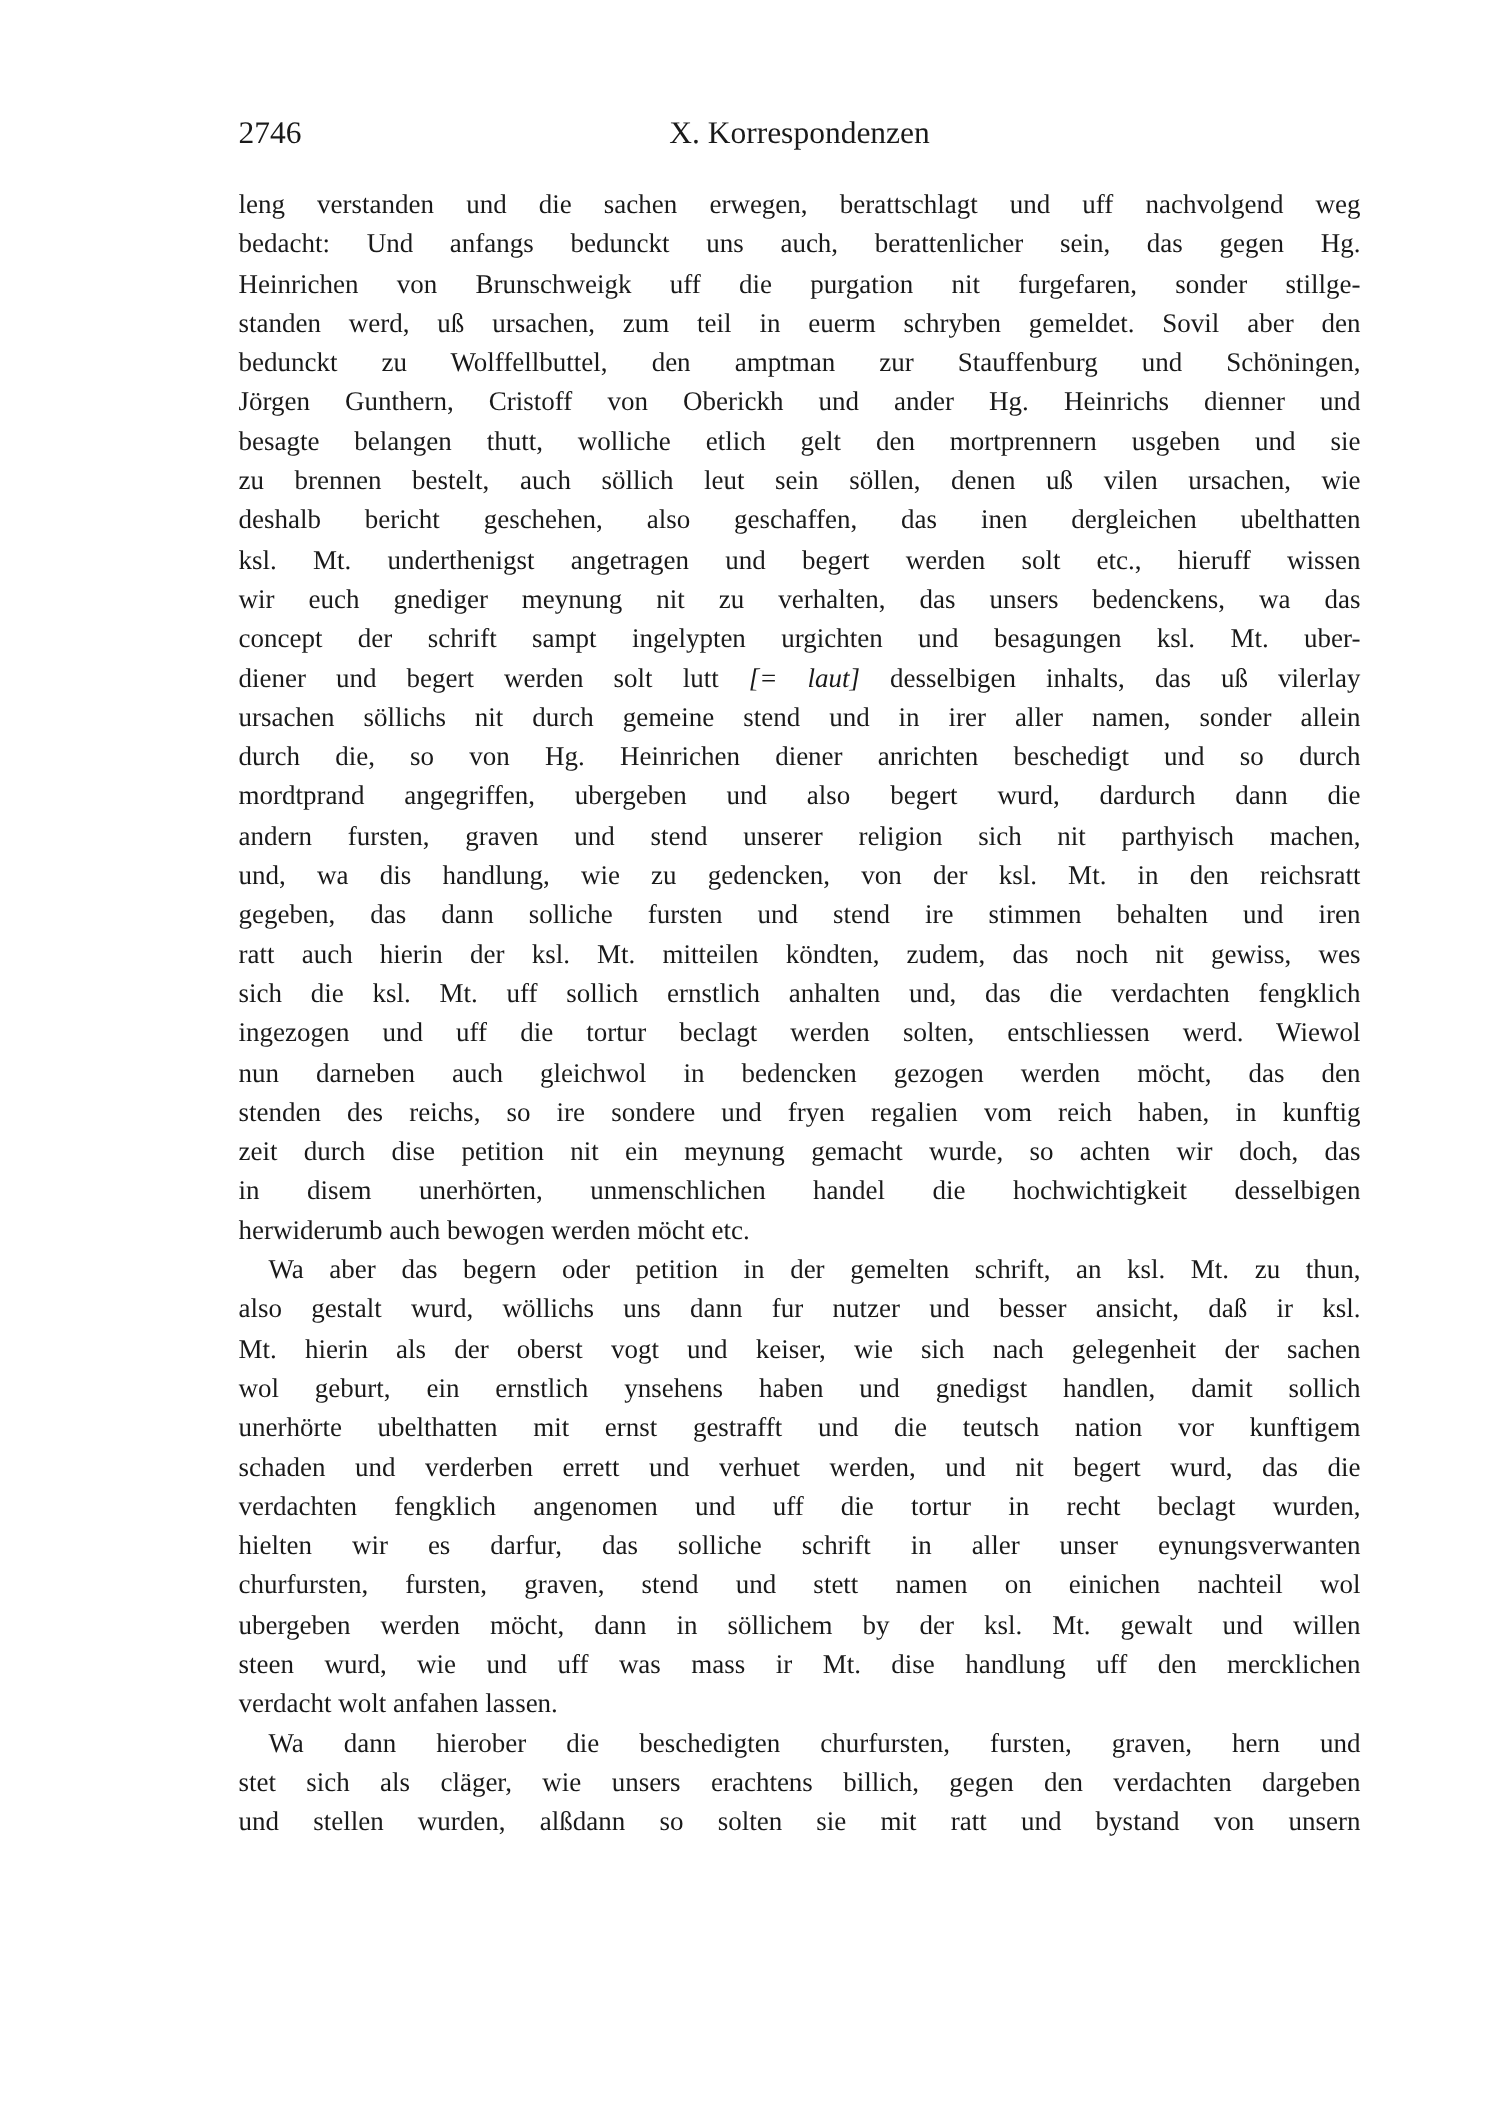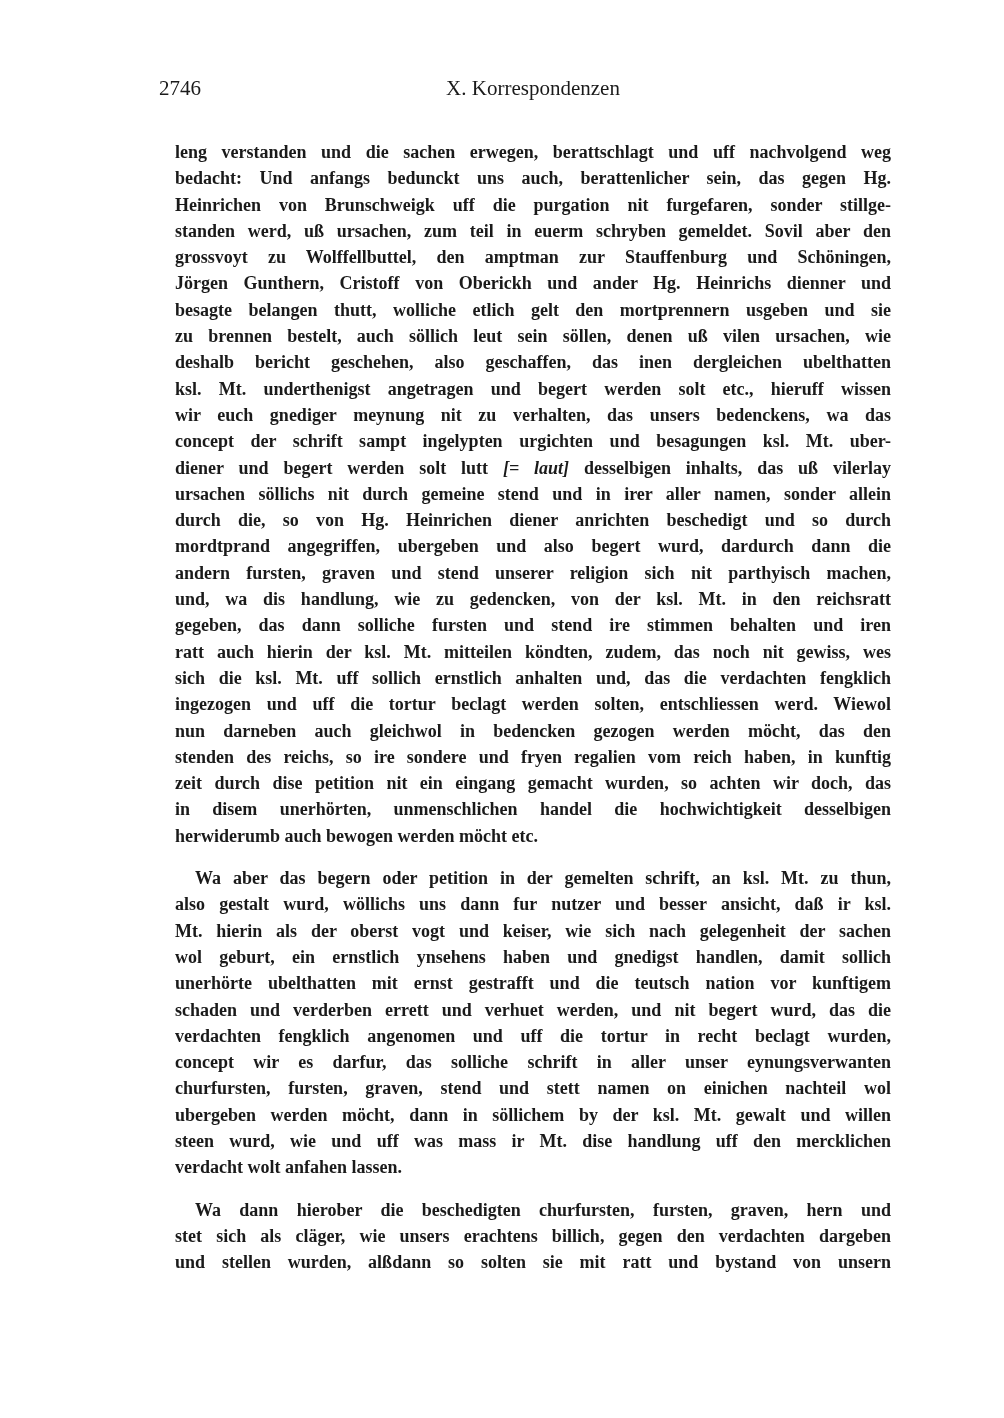--- a/index.html
+++ b/index.html
@@ -30,21 +30,21 @@
     text-align: center;
     font-size: 21px;
   }
   .text-block {
     position: absolute;
     left: 159px;
     top: 123px;
     width: 748px;
     font-size: 18px;
   }
-  .paragraph { margin: 16px; padding: 0; font-weight: bold; }
+  .paragraph { margin: 0; padding: 0; }
   .line {
     height: 26.3px;
     line-height: 26.3px;
     text-align: justify;
     text-align-last: justify;
     overflow: hidden;
     white-space: normal;
   }
   .line.flush-left { text-align-last: left; }
   .line.indent { text-indent: 20px; }
@@ -57,53 +57,53 @@
   <div class="page-header">
     <span class="page-number">2746</span>
     <div class="running-head">X. Korrespondenzen</div>
   </div>
   <div class="text-block">
       <div class="paragraph">
         <div class="line"><span>leng verstanden und die sachen erwegen, berattschlagt und uff nachvolgend weg</span></div>
         <div class="line"><span>bedacht: Und anfangs bedunckt uns auch, berattenlicher sein, das gegen Hg.</span></div>
         <div class="line"><span>Heinrichen von Brunschweigk uff die purgation nit furgefaren, sonder stillge-</span></div>
         <div class="line"><span>standen werd, uß ursachen, zum teil in euerm schryben gemeldet. Sovil aber den</span></div>
-        <div class="line"><span>grossvoyt zu Wolffellbuttel, den amptman zur Stauffenburg und Schöningen,</span></div>
+        <div class="line"><span>bedunckt zu Wolffellbuttel, den amptman zur Stauffenburg und Schöningen,</span></div>
         <div class="line"><span>Jörgen Gunthern, Cristoff von Oberickh und ander Hg. Heinrichs dienner und</span></div>
         <div class="line"><span>besagte belangen thutt, wolliche etlich gelt den mortprennern usgeben und sie</span></div>
         <div class="line"><span>zu brennen bestelt, auch söllich leut sein söllen, denen uß vilen ursachen, wie</span></div>
         <div class="line"><span>deshalb bericht geschehen, also geschaffen, das inen dergleichen ubelthatten</span></div>
         <div class="line"><span>ksl. Mt. underthenigst angetragen und begert werden solt etc., hieruff wissen</span></div>
         <div class="line"><span>wir euch gnediger meynung nit zu verhalten, das unsers bedenckens, wa das</span></div>
         <div class="line"><span>concept der schrift sampt ingelypten urgichten und besagungen ksl. Mt. uber-</span></div>
         <div class="line"><span>diener und begert werden solt lutt </span><i>[= laut]</i><span> desselbigen inhalts, das uß vilerlay</span></div>
         <div class="line"><span>ursachen söllichs nit durch gemeine stend und in irer aller namen, sonder allein</span></div>
         <div class="line"><span>durch die, so von Hg. Heinrichen diener anrichten beschedigt und so durch</span></div>
         <div class="line"><span>mordtprand angegriffen, ubergeben und also begert wurd, dardurch dann die</span></div>
         <div class="line"><span>andern fursten, graven und stend unserer religion sich nit parthyisch machen,</span></div>
         <div class="line"><span>und, wa dis handlung, wie zu gedencken, von der ksl. Mt. in den reichsratt</span></div>
         <div class="line"><span>gegeben, das dann solliche fursten und stend ire stimmen behalten und iren</span></div>
         <div class="line"><span>ratt auch hierin der ksl. Mt. mitteilen köndten, zudem, das noch nit gewiss, wes</span></div>
         <div class="line"><span>sich die ksl. Mt. uff sollich ernstlich anhalten und, das die verdachten fengklich</span></div>
         <div class="line"><span>ingezogen und uff die tortur beclagt werden solten, entschliessen werd. Wiewol</span></div>
         <div class="line"><span>nun darneben auch gleichwol in bedencken gezogen werden möcht, das den</span></div>
         <div class="line"><span>stenden des reichs, so ire sondere und fryen regalien vom reich haben, in kunftig</span></div>
-        <div class="line"><span>zeit durch dise petition nit ein eingang gemacht wurden, so achten wir doch, das</span></div>
+        <div class="line"><span>zeit durch dise petition nit ein meynung gemacht wurde, so achten wir doch, das</span></div>
         <div class="line"><span>in disem unerhörten, unmenschlichen handel die hochwichtigkeit desselbigen</span></div>
         <div class="line flush-left"><span>herwiderumb auch bewogen werden möcht etc.</span></div>
       </div>
       <div class="paragraph">
         <div class="line indent"><span>Wa aber das begern oder petition in der gemelten schrift, an ksl. Mt. zu thun,</span></div>
         <div class="line"><span>also gestalt wurd, wöllichs uns dann fur nutzer und besser ansicht, daß ir ksl.</span></div>
         <div class="line"><span>Mt. hierin als der oberst vogt und keiser, wie sich nach gelegenheit der sachen</span></div>
         <div class="line"><span>wol geburt, ein ernstlich ynsehens haben und gnedigst handlen, damit sollich</span></div>
         <div class="line"><span>unerhörte ubelthatten mit ernst gestrafft und die teutsch nation vor kunftigem</span></div>
         <div class="line"><span>schaden und verderben errett und verhuet werden, und nit begert wurd, das die</span></div>
         <div class="line"><span>verdachten fengklich angenomen und uff die tortur in recht beclagt wurden,</span></div>
-        <div class="line"><span>concept wir es darfur, das solliche schrift in aller unser eynungsverwanten</span></div>
+        <div class="line"><span>hielten wir es darfur, das solliche schrift in aller unser eynungsverwanten</span></div>
         <div class="line"><span>churfursten, fursten, graven, stend und stett namen on einichen nachteil wol</span></div>
         <div class="line"><span>ubergeben werden möcht, dann in söllichem by der ksl. Mt. gewalt und willen</span></div>
         <div class="line"><span>steen wurd, wie und uff was mass ir Mt. dise handlung uff den mercklichen</span></div>
         <div class="line flush-left"><span>verdacht wolt anfahen lassen.</span></div>
       </div>
       <div class="paragraph">
         <div class="line indent"><span>Wa dann hierober die beschedigten churfursten, fursten, graven, hern und</span></div>
         <div class="line"><span>stet sich als cläger, wie unsers erachtens billich, gegen den verdachten dargeben</span></div>
         <div class="line"><span>und stellen wurden, alßdann so solten sie mit ratt und bystand von unsern</span></div>
       </div>

